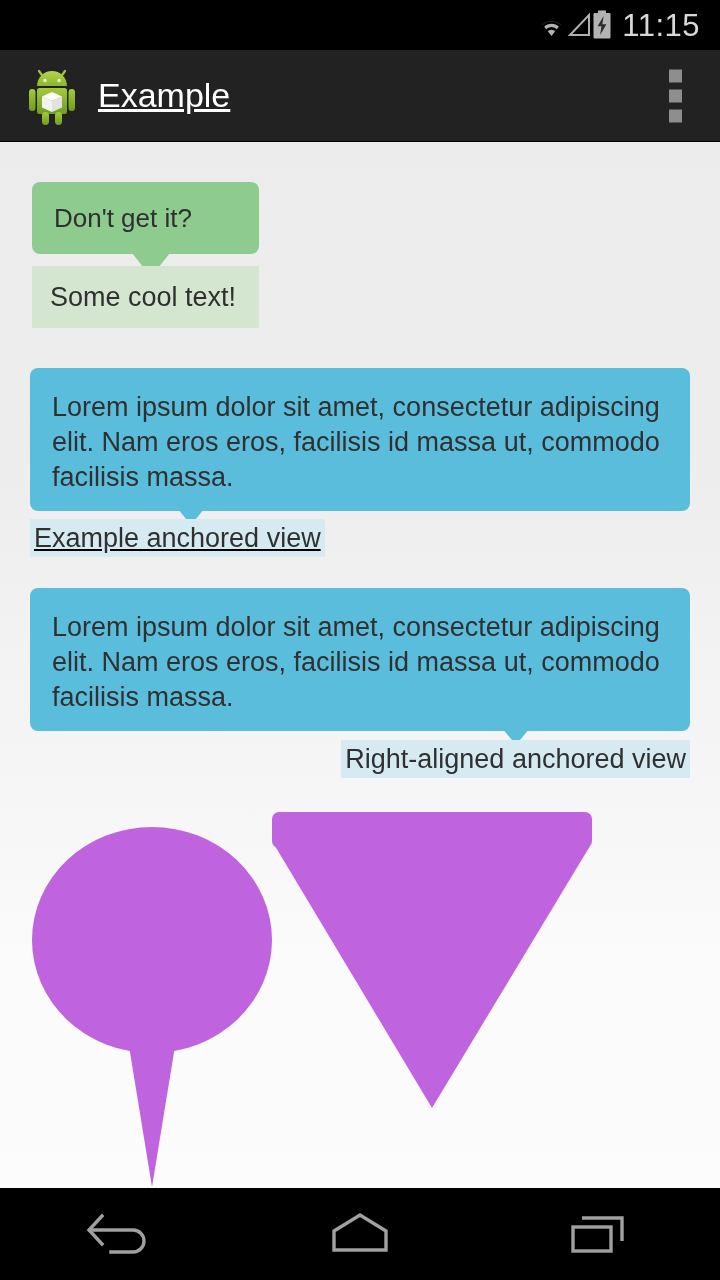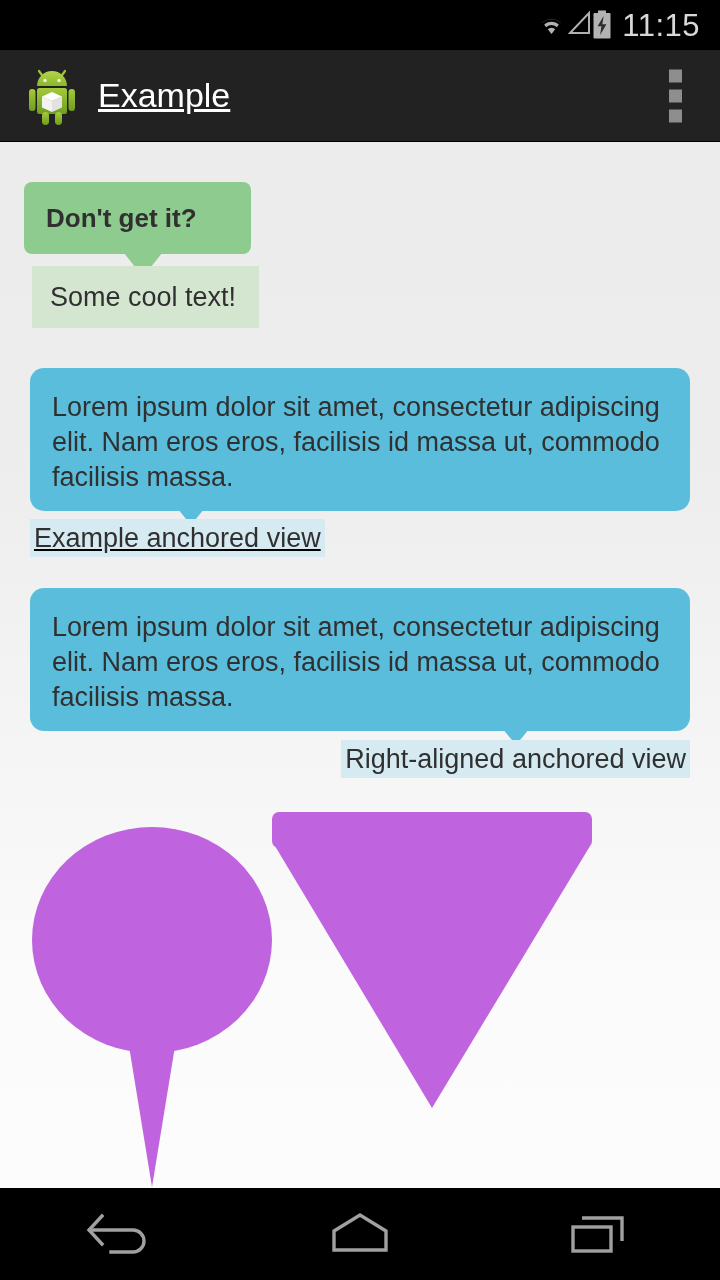--- a/index.html
+++ b/index.html
@@ -10,21 +10,21 @@
     overflow:hidden;
   }
   #screen { position:relative; width:720px; height:1280px; }
 
   
   .statusbar{
     position:absolute; left:0; top:0; width:720px; height:50px;
     background:#000; display:flex; align-items:center; justify-content:flex-end;
     padding-right:20px;
   }
-  .status-icons{ display:flex; }
+  .status-icons{ display:flex; align-items:center; }
   .sb-clock{
     color:#d8d8d8; font-size:31px; letter-spacing:0.5px;
     font-family:"Liberation Sans", sans-serif; margin-left:10px; line-height:1;
   }
 
   
   .actionbar{
     position:absolute; left:0; top:50px; width:720px; height:92px;
     background:#222222; display:flex; align-items:center;
     border-bottom:1px solid #000;
@@ -51,41 +51,41 @@
   .bubble-body{
     border-radius:8px; padding:0;
     display:flex; align-items:center;
   }
   .bubble-text{
     color:#303030; font-size:26px; line-height:33px;
     font-family:"Liberation Sans", sans-serif;
   }
 
   
-  .green-bubble{ left:24px; top:40px; width:227px;font-weight:bold; }
+  .green-bubble{ left:32px; top:40px; width:227px; }
   .green-bubble .bubble-body{
     background:#8ecb8e; height:72px; padding:0 22px;
   }
   .green-bubble .tail{
     position:absolute; left:100px; top:71px;
     width:0; height:0;
     border-left:19px solid transparent;
     border-right:19px solid transparent;
     border-top:24px solid #8ecb8e;
   }
   .anchor-green{
     position:absolute; left:32px; top:124px; width:227px; height:62px;
     background:#d4e6d0; display:flex; align-items:center; padding-left:18px;
   }
   .anchor-green .bubble-text{ font-size:27px; }
 
   
   .blue-bubble{ left:30px; width:660px; }
   .blue-bubble .bubble-body{
-    background:#5bbddc; padding:22px 22px 16px 22px; display:block;border-radius:14px;
+    background:#5bbddc; padding:22px 22px 16px 22px; display:block;
   }
   .blue-bubble .bubble-text{ font-size:27px; line-height:35px; }
   .blue-one{ top:226px; }
   .blue-one .tail{
     position:absolute; left:143px; top:135px;
     width:0; height:0;
     border-left:18px solid transparent;
     border-right:18px solid transparent;
     border-top:22px solid #5bbddc;
   }

